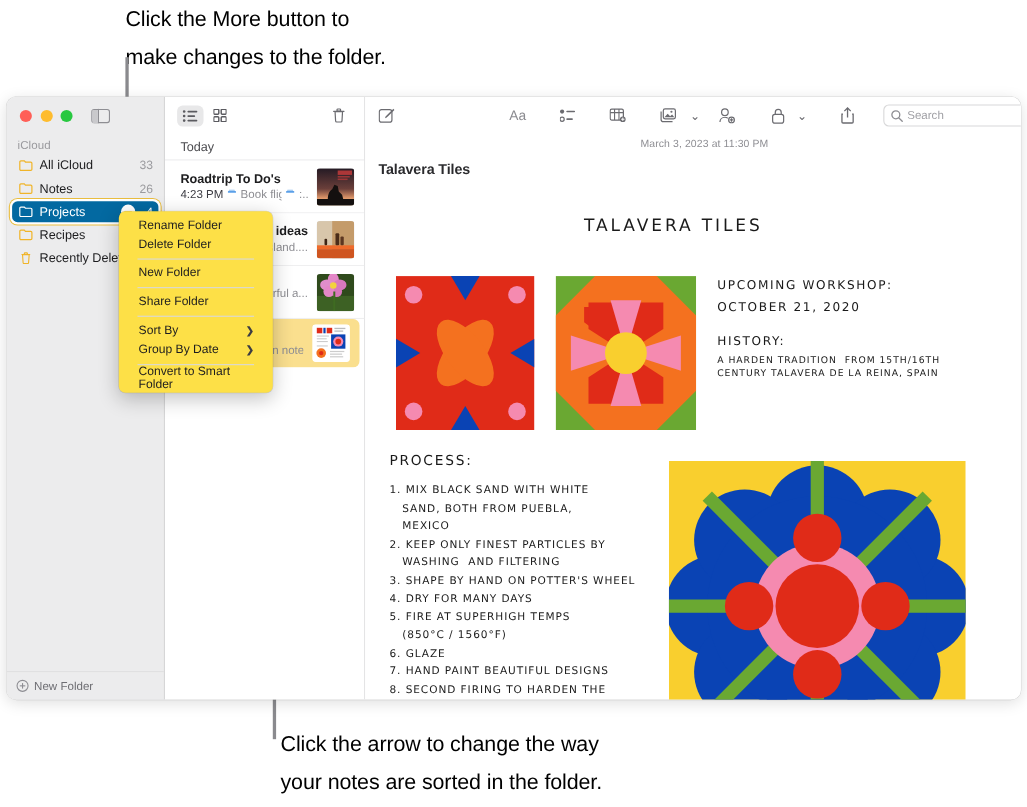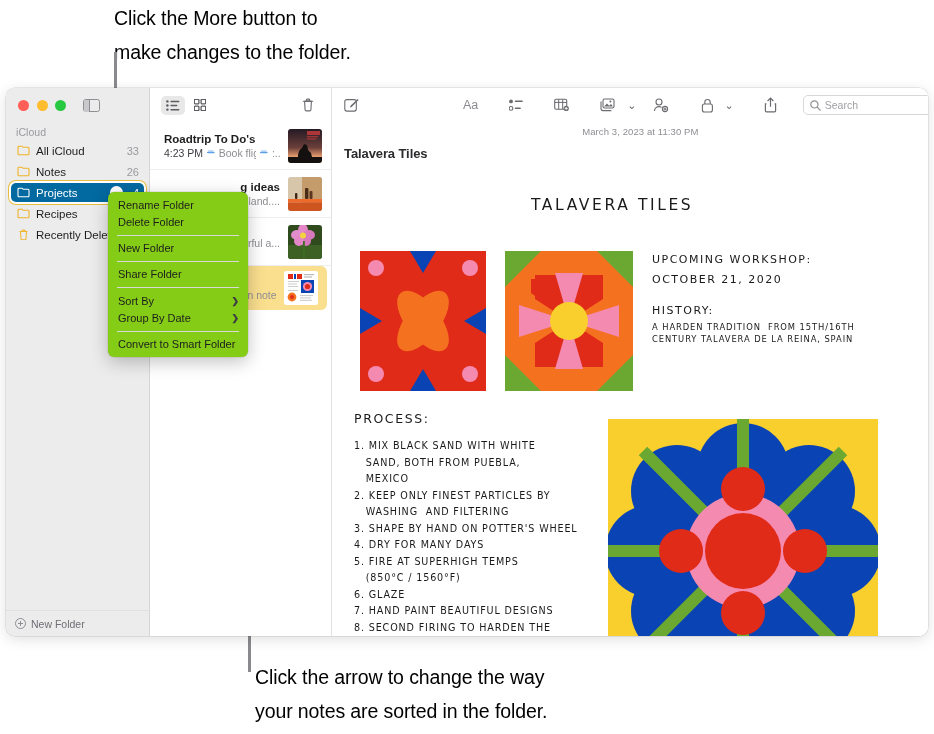--- a/index.html
+++ b/index.html
@@ -153,21 +153,21 @@
     margin: 0 4px; padding-left: 10px;
     height: 44px;
   }
   .note-text { flex: 1 1 auto; min-width: 0; }
   .note-title {
     font-size: 11.5px; font-weight: bold; color: #1d1d1f;
     white-space: nowrap; overflow: hidden;
   }
   .note-sub {
     font-size: 10.5px; color: #3c3c43; margin-top: 2px;
-    white-space: nowrap; overflow: hidden; display: flex; gap: 4px; align-items: center;
+    white-space: nowrap; overflow: hidden; display: flex; gap: 4px; align-items: flex-start;
   }
   .note-sub .snippet { color: #8e8e93; overflow: hidden; white-space: nowrap; }
   .note-thumb {
     width: 34px; height: 34px; border-radius: 3px;
     flex: 0 0 34px; overflow: hidden; position: relative;
     background: #ddd;
   }
 
   
   #editor { flex: 1 1 auto; height: 100%; background: #ffffff; position: relative; }
@@ -206,24 +206,24 @@
   }
 
   
   .tile { position: absolute; overflow: hidden; }
 
   
   #ctx-menu {
     position: absolute;
     left: 108px; top: 192px;
     width: 140px;
-    background: #84cc16;
+    background: #fde047;
     border-radius: 6px;
     box-shadow: 0 0 0 0.5px rgba(0,0,0,0.12), 0 5px 18px rgba(0,0,0,0.24);
-    padding: 4px 0;
+    padding: 4px 8px;
     z-index: 50;
   }
   .ctx-item {
     height: 17.5px; display: flex; align-items: center;
     padding: 0 9px 0 10px;
     font-size: 11px; color: #1d1d1f;
     justify-content: space-between;
   }
   .ctx-sep { height: 0.6px; background: #d9d9d9; margin: 4px 9px; }
   .ctx-arrow {
@@ -342,20 +342,21 @@
         </div>
         <div class="seg-btn">
           <svg width="12" height="14" viewBox="0 0 12 14">
             <path d="M2.6 3.4h6.8l-.5 8.6a1 1 0 0 1-1 .9H4.1a1 1 0 0 1-1-.9z" fill="none" stroke="#6b6b70" stroke-width="1.1"></path>
             <path d="M1.3 3.2h9.4" stroke="#6b6b70" stroke-width="1.1" fill="none" stroke-linecap="round"></path>
             <path d="M4.4 3h3.2V1.8a.7.7 0 0 0-.7-.7H5.1a.7.7 0 0 0-.7.7z" fill="none" stroke="#6b6b70" stroke-width="1.1"></path>
           </svg>
         </div>
       </div>
 
+      <div id="today-header">Today</div>
 
       <div class="note-row">
         <div class="note-text">
           <div class="note-title">Roadtrip To Do's</div>
           <div class="note-sub">
             <span>4:23 PM</span>
             <svg width="11" height="7" viewBox="0 0 11 7">
                 <rect x="0" y="2.4" width="11" height="2.2" rx="1.1" fill="#5a9fe8"></rect>
                 <rect x="1.4" y="0.6" width="8" height="1.4" rx="0.7" fill="#8abdf0"></rect>
               </svg>

